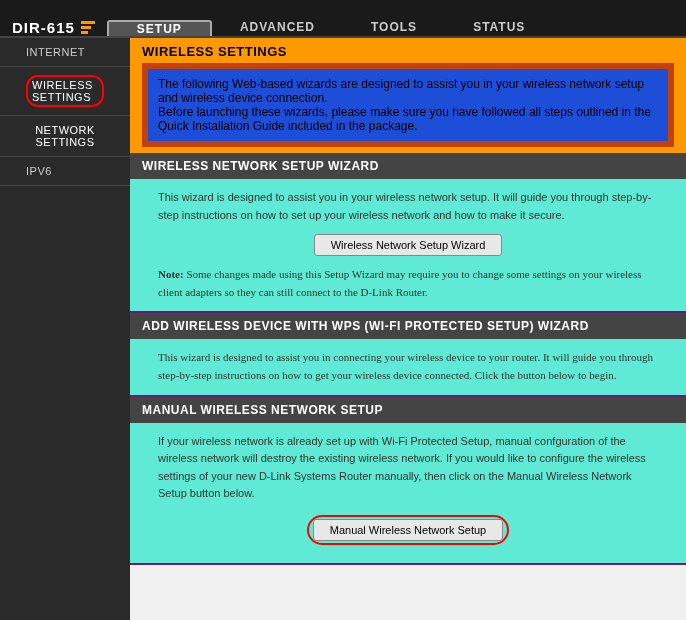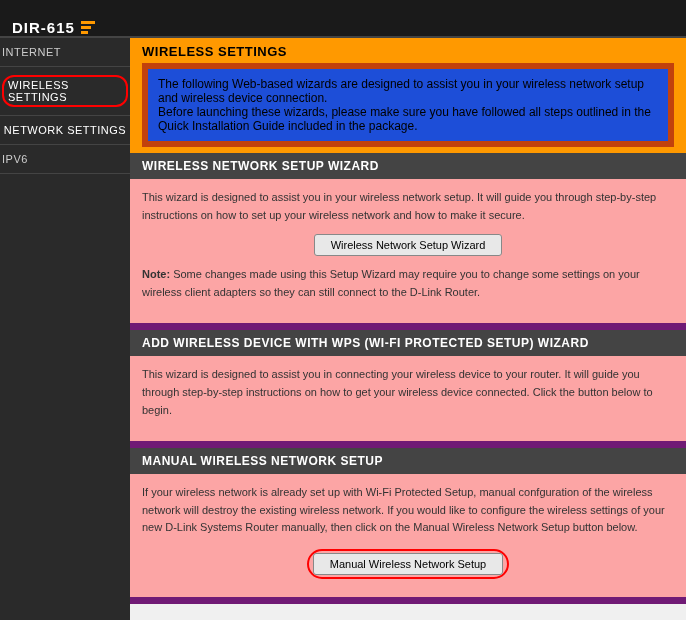--- a/index.html
+++ b/index.html
@@ -83,21 +83,21 @@
     }
 
     
     .sidebar {
       width: 130px;
       background: #2a2a2a;
       padding-top: 0;
       flex-shrink: 0;
     }
     .sidebar-item {
-      padding: 8px 2px;
+      padding: 8px 26px;
       color: #ccc;
       font-size: 11px;
       cursor: pointer;
       border-bottom: 1px solid #444;
       text-transform: uppercase;
       letter-spacing: 0.5px;
     }
     .sidebar-item.active {
       color: #fff;
       font-weight: normal;
@@ -144,31 +144,31 @@
       letter-spacing: 0.5px;
       margin-bottom: 4px;
     }
     .top-banner .banner-bg {
       background: #1d4ed8;
       border: 6px solid #c2410c;
       padding: 8px 10px;
     }
 
     .section-body {
-      background: #fca5a5;
-      padding: 10px 12px;
-      border-bottom: 7px solid #701a75;
+      background: #5eead4;
+      padding: 10px 28px;
+      border-bottom: 2px solid #701a75;
     }
     .section-body p {
       font-size: 11px;
       line-height: 1.6;
       color: #333;
       margin-bottom: 6px;
     }
-    .section-body p:last-child { margin-bottom: 12px; }
+    .section-body p:last-child { margin-bottom: 0; font-family: Liberation Serif, serif; }
 
     .btn-area {
       text-align: center;
       margin: 10px 0;
     }
     .wizard-btn {
       background: #e8e8e8;
       border: 1px solid #888;
       border-radius: 3px;
       padding: 4px 16px;
@@ -208,20 +208,26 @@
 <body>
 
 <div class="top-nav">
   <div class="logo-area">
     <span class="logo-text">DIR-615</span>
     <div class="logo-bars">
       <div class="logo-bar"></div>
       <div class="logo-bar"></div>
       <div class="logo-bar"></div>
     </div>
+  </div>
+  <div class="nav-tabs">
+    <button class="nav-tab active">SETUP</button>
+    <button class="nav-tab">ADVANCED</button>
+    <button class="nav-tab">TOOLS</button>
+    <button class="nav-tab">STATUS</button>
   </div>
 </div>
 
 <div class="main-layout">
 
   <div class="sidebar">
     <div class="sidebar-item">INTERNET</div>
     <div class="sidebar-item highlighted" style="position:relative;">
       <span class="sidebar-circle">WIRELESS SETTINGS</span>
     </div>

